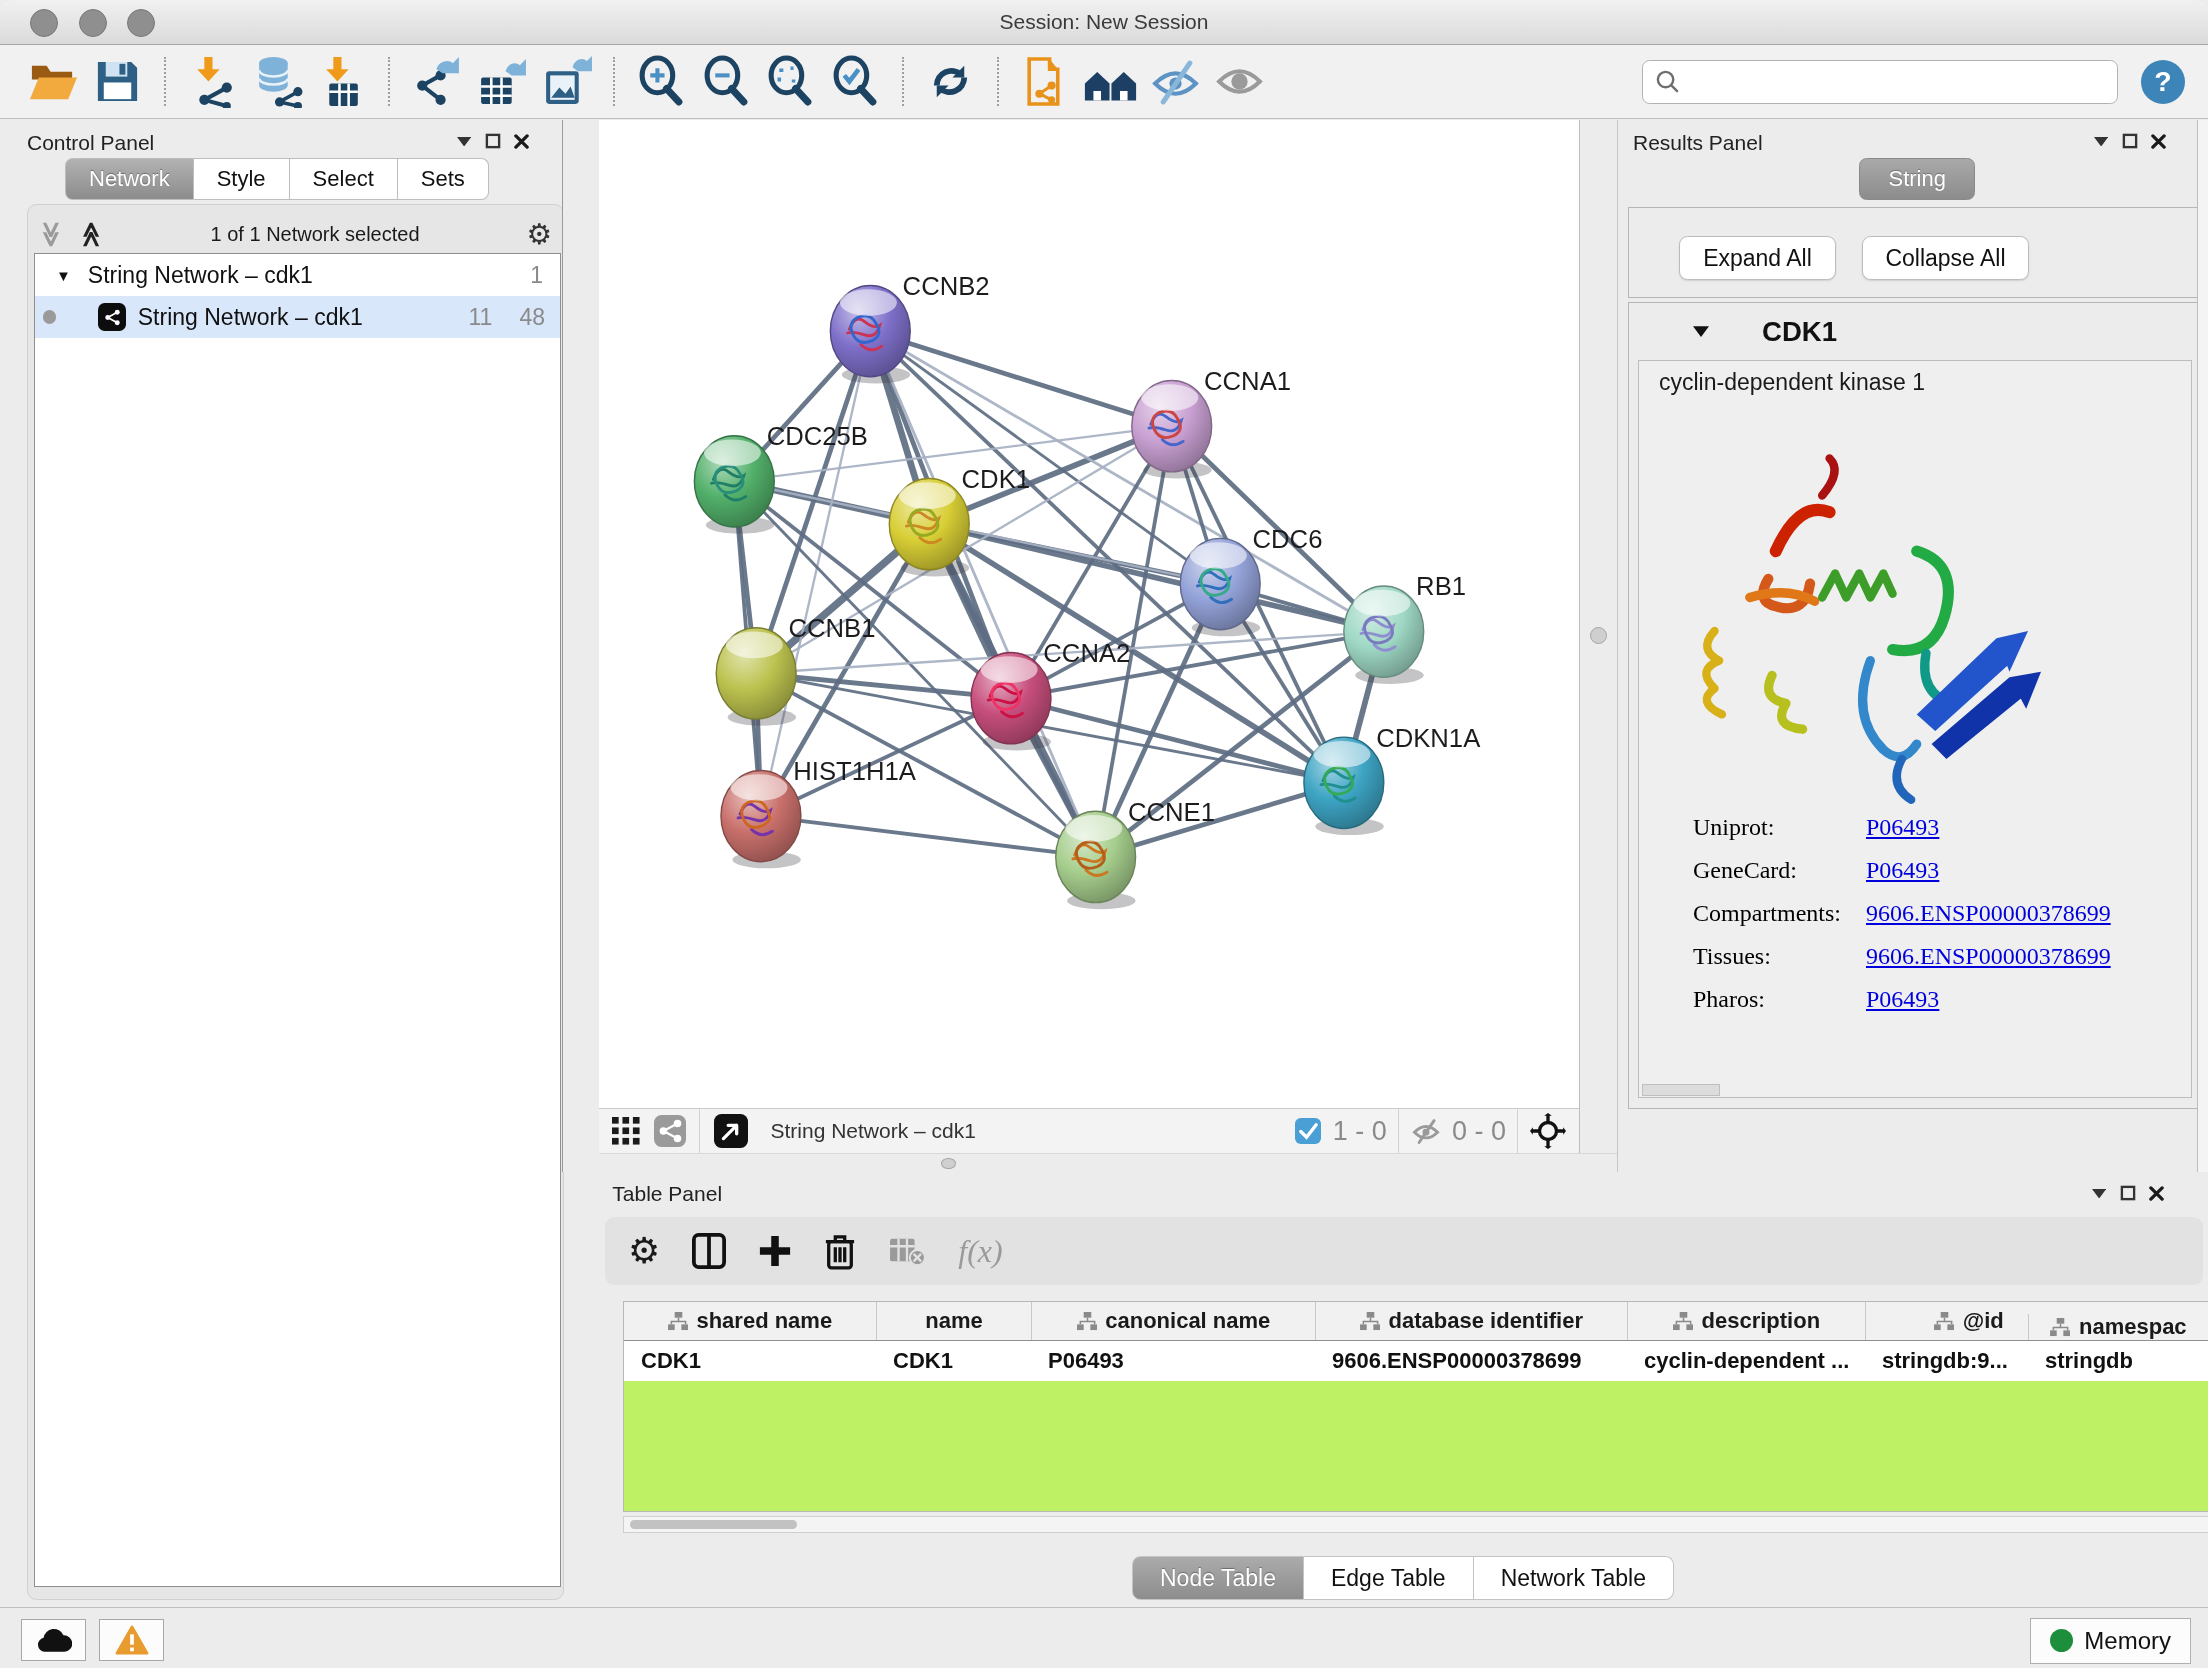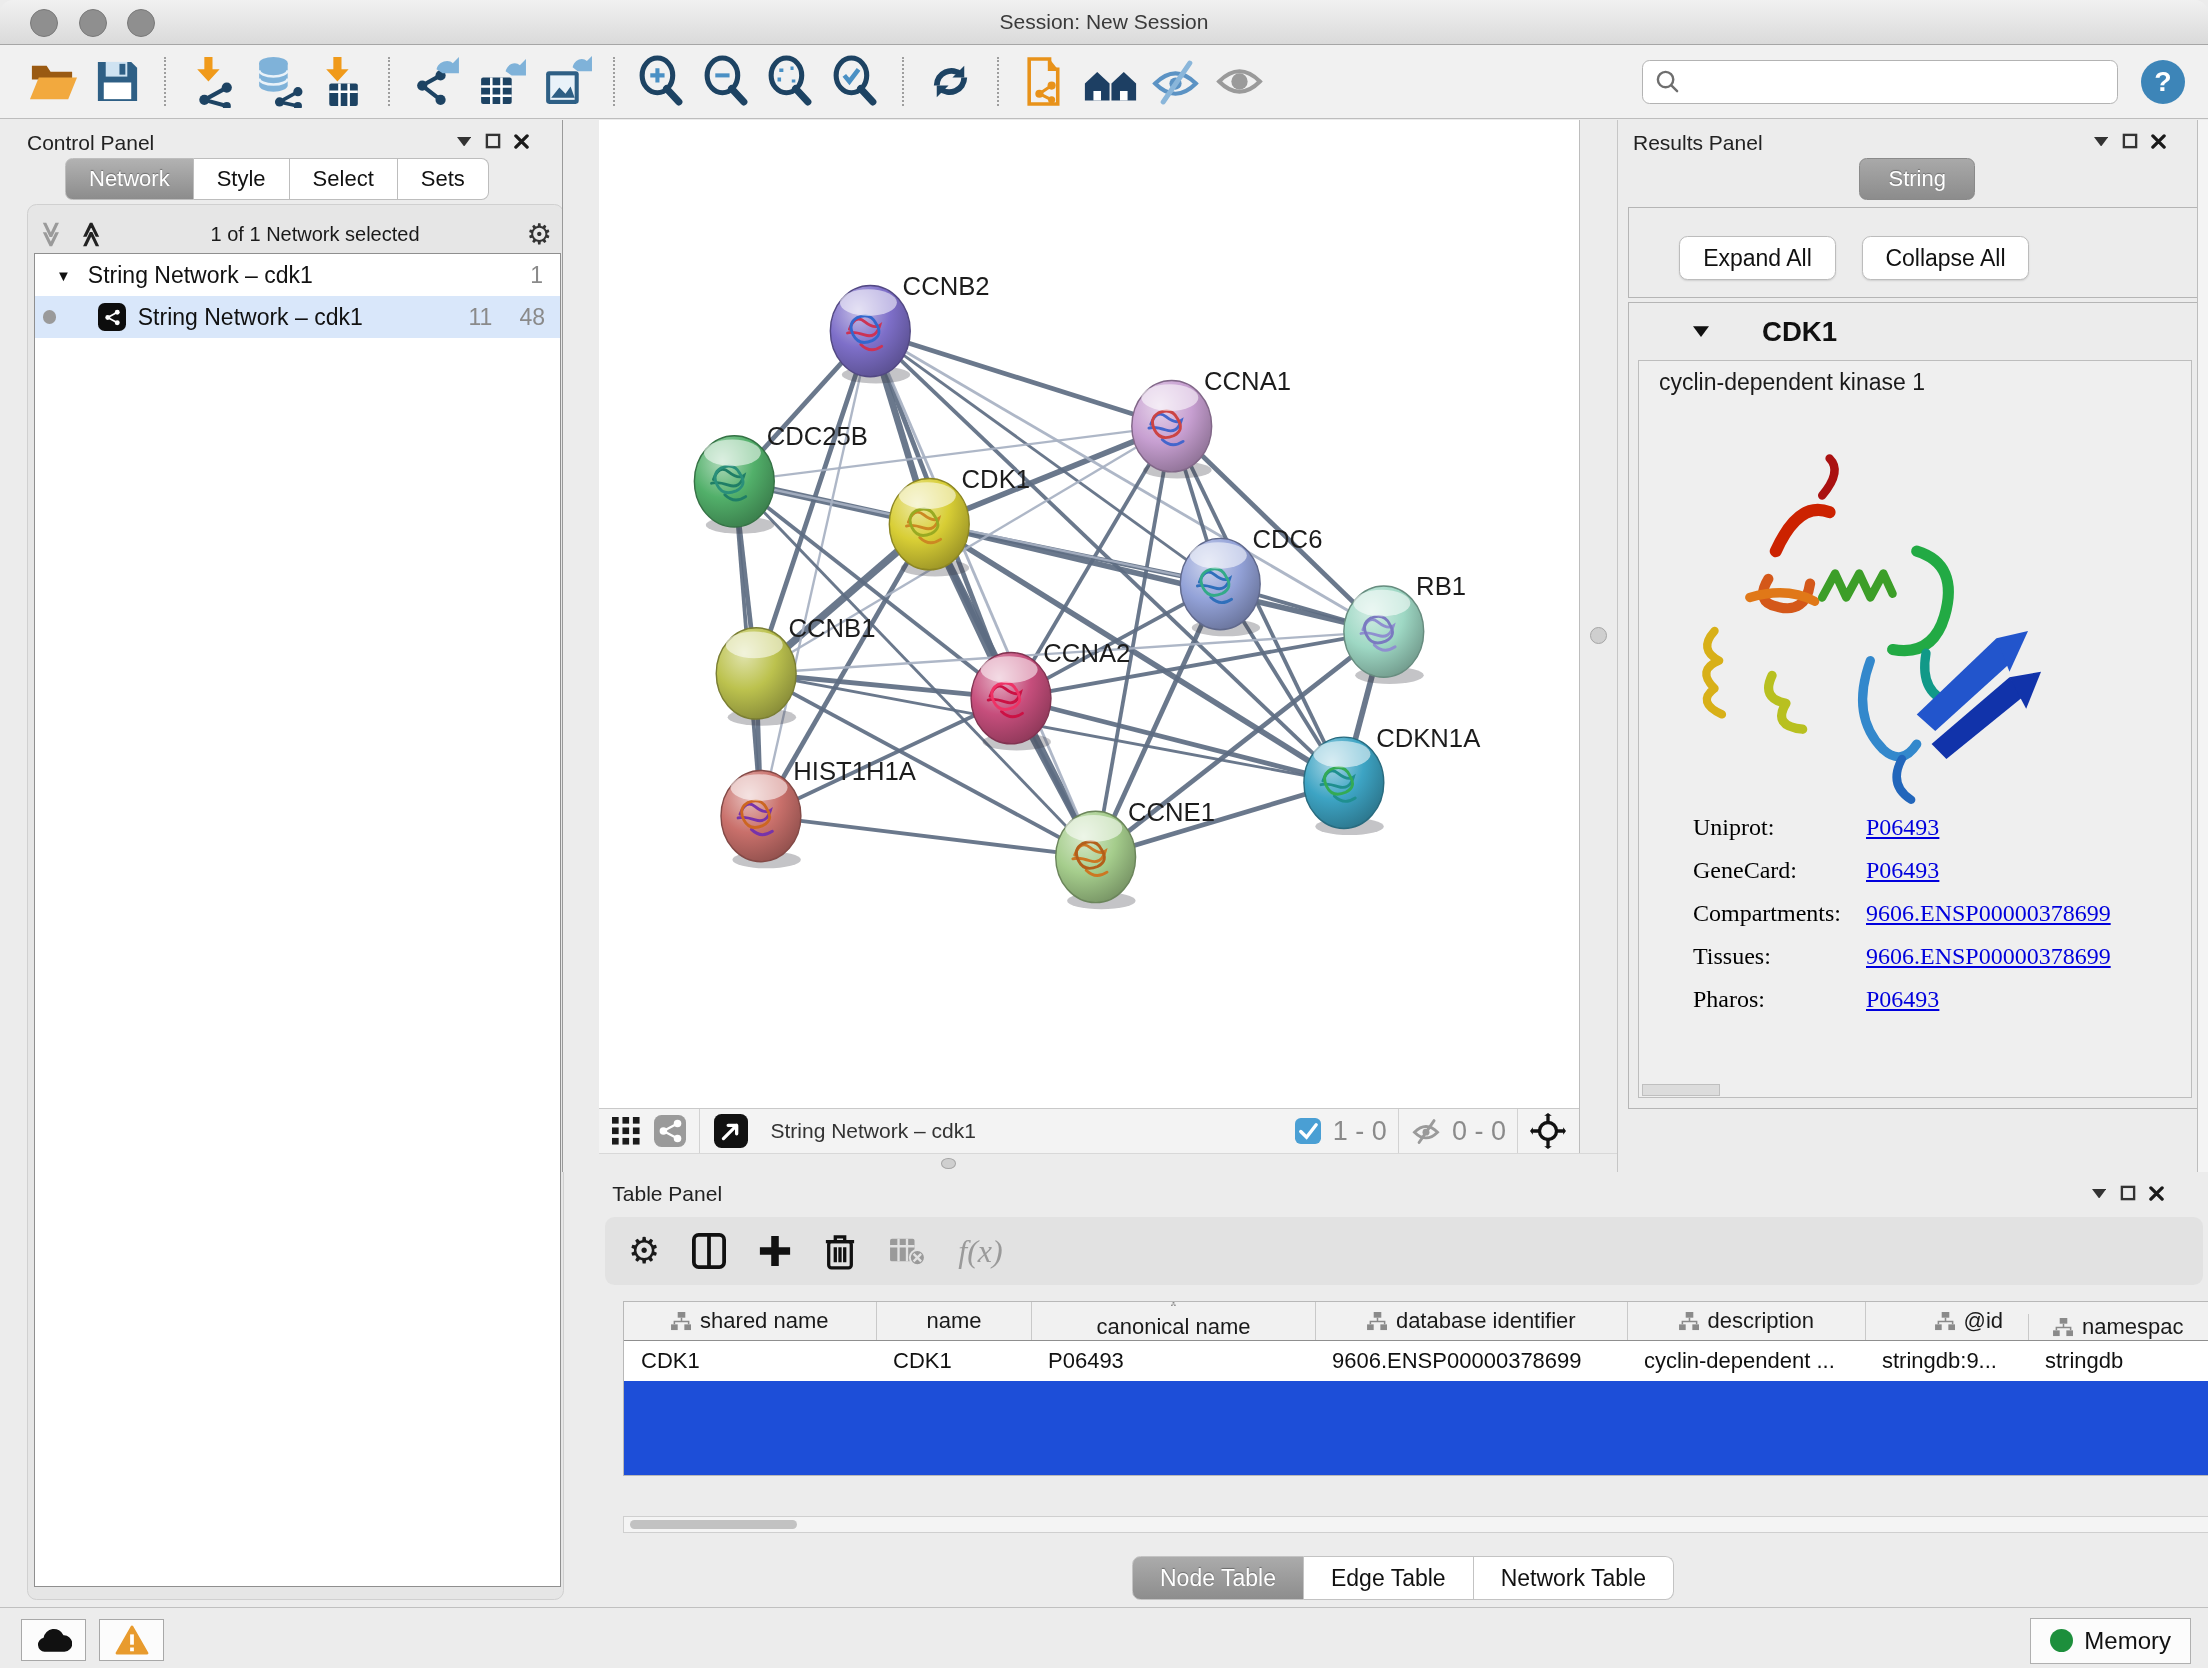--- a/index.html
+++ b/index.html
@@ -102,22 +102,22 @@
   .cl-label{width:173px;flex:0 0 auto;}
   .cl-link{color:#0000dd;text-decoration:underline;}
   #rp-stub{left:1642px;top:1084px;width:76px;height:9.5px;background:#dcdcdc;border:1px solid #bfbfbf;}
 
   
   #table-panel{left:599px;top:1172px;width:1609px;height:436px;background:#ececec;}
   #tp-toolbar{left:605px;top:1217px;width:1598px;height:68px;background:#e2e2e2;
     border-radius:9.5px;display:flex;align-items:center;padding:0 23px;
     box-sizing:border-box;gap:32px;}
   #fx-label{font-family:"Liberation Serif",serif;font-style:italic;font-size:32px;color:#9a9a9a;}
-  #data-table{left:623px;top:1301px;width:1586px;height:175px;background:#1d4ed8;
-    border:1px solid #b8b8b8;box-sizing:border-box;}
+  #data-table{left:623px;top:1301px;width:1586px;height:211px;background:#bef264;
+    border:1px solid #b8b8b8;box-sizing:border-box;font-weight:bold;}
   #tbl-head{display:flex;height:38px;background:#f1f1f1;border-bottom:1.9px solid #8f8f8f;}
   .th{display:flex;align-items:center;justify-content:center;gap:7.6px;font-size:22px;
     color:#1a1a1a;border-left:1px solid #c9c9c9;box-sizing:border-box;overflow:hidden;
     white-space:nowrap;flex:0 0 auto;}
   .th:first-child{border-left:none;}
   #tbl-row{display:flex;height:40px;background:#fff;}
   .td{display:flex;align-items:center;font-size:22px;color:#111;padding-left:17px;
     box-sizing:border-box;overflow:hidden;white-space:nowrap;flex:0 0 auto;}
   #tbl-hscroll{left:623px;top:1516px;width:1586px;height:17px;background:#f4f4f4;
     border:1px solid #cfcfcf;box-sizing:border-box;}
@@ -726,21 +726,21 @@
             <rect x="0" y="13" width="7" height="6"></rect>
             <rect x="14" y="13" width="7" height="6"></rect>
             <path d="M11 6v4M3.5 13v-3h15v3M3.5 10h15" stroke="#8a8a8a" stroke-width="1.6" fill="none"></path>
           </g>
         </svg>
         <span>shared name</span>
       </div>
       <div class="th" style="width: 155px;">
         <span>name</span>
       </div>
-      <div class="th" style="width: 284px; flex-direction: column;">
+      <div class="th" style="width: 284px;">
         <svg width="21" height="19" viewBox="0 0 22 20">
           <g fill="#8a8a8a">
             <rect x="7" y="0" width="8" height="6"></rect>
             <rect x="0" y="13" width="7" height="6"></rect>
             <rect x="14" y="13" width="7" height="6"></rect>
             <path d="M11 6v4M3.5 13v-3h15v3M3.5 10h15" stroke="#8a8a8a" stroke-width="1.6" fill="none"></path>
           </g>
         </svg>
         <span>canonical name</span>
       </div>

